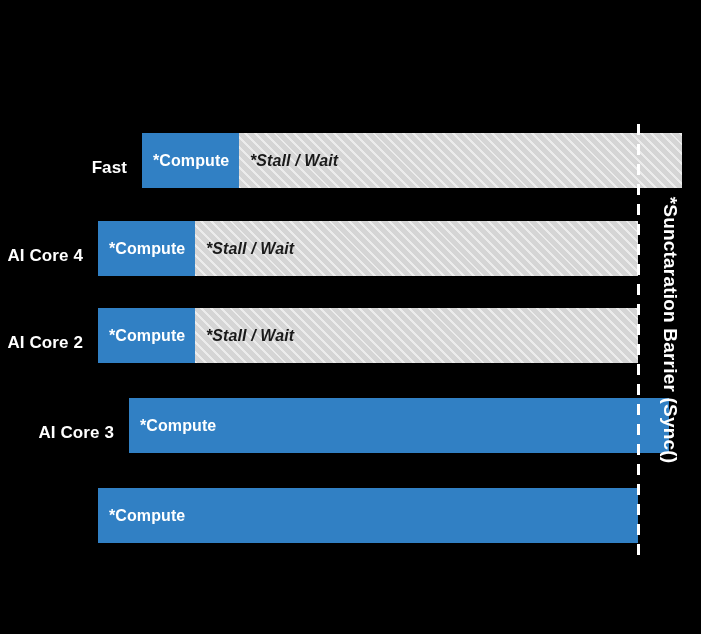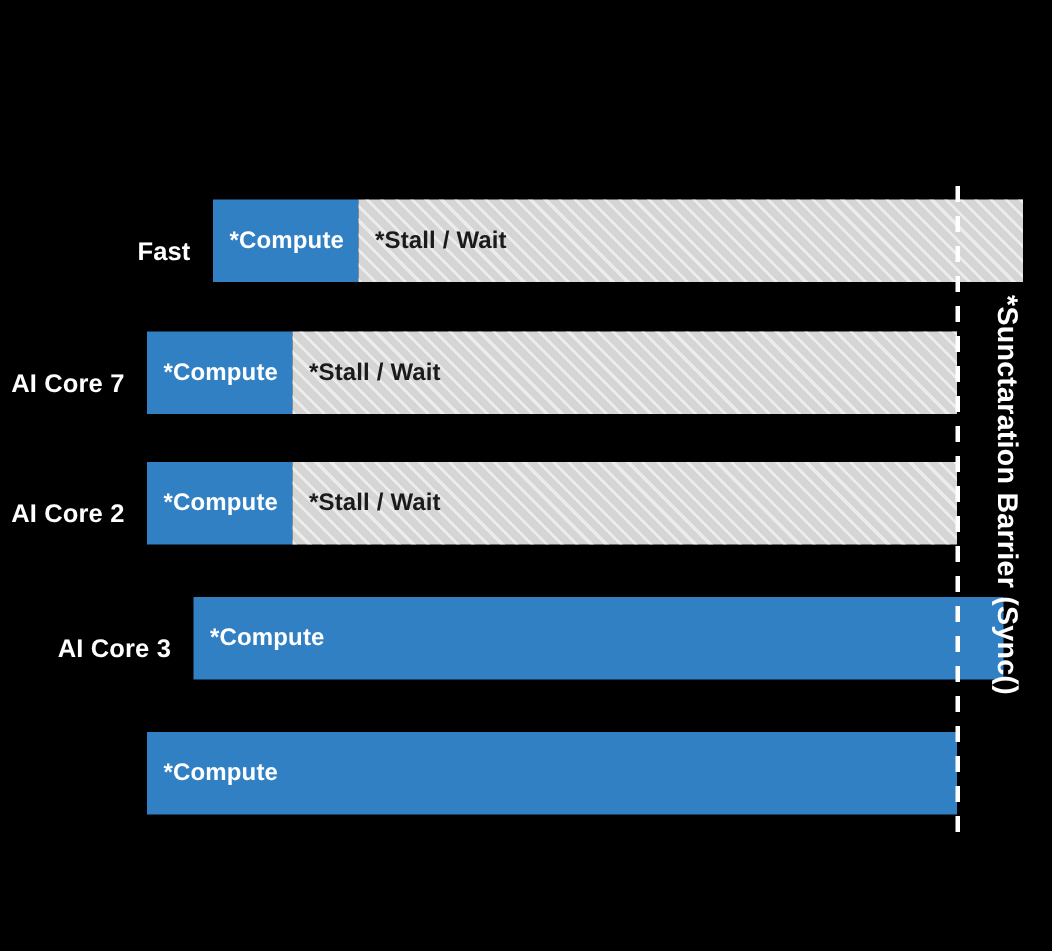--- a/index.html
+++ b/index.html
@@ -77,20 +77,21 @@
 
   .seg-stall {
     background-color: #d5d5d5;
     background-image: repeating-linear-gradient(
         45deg,
         rgba(255,255,255,0.55) 0px,
         rgba(255,255,255,0.55) 2px,
         rgba(255,255,255,0.0) 2px,
         rgba(255,255,255,0.0) 7px
     );
+    font-style: italic;
   }
   .seg-stall .seg-label { color: #1a1a1a; }
 
   
   .barrier-line {
     position: absolute;
     left: 637px;
     top: 124px;
     width: 3px;
     height: 440px;
@@ -133,21 +134,21 @@
         <div class="track">
           <div class="seg seg-compute" style="left: 0px; width: 97px;">
             <span class="seg-label">*Compute</span>
           </div>
           <div class="seg seg-stall" style="left: 97px; width: 443px;">
             <span class="seg-label">*Stall / Wait</span>
           </div>
         </div>
       </div>
       <div class="row" style="top: 221px;">
-        <div class="row-label">AI Core 7</div>
+        <div class="row-label">AI Core 4</div>
         <div class="track">
           <div class="seg seg-compute" style="left: 0px; width: 97px;">
             <span class="seg-label">*Compute</span>
           </div>
           <div class="seg seg-stall" style="left: 97px; width: 443px;">
             <span class="seg-label">*Stall / Wait</span>
           </div>
         </div>
       </div>
       <div class="row" style="top: 308px;">

